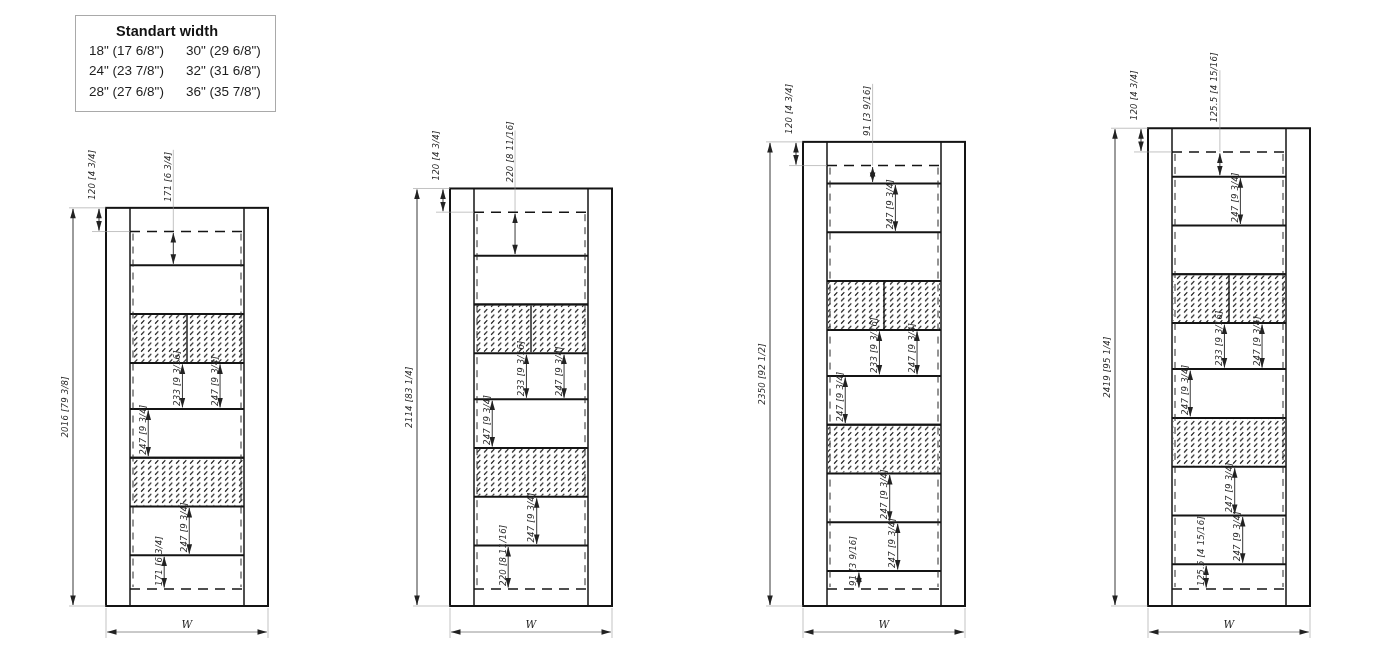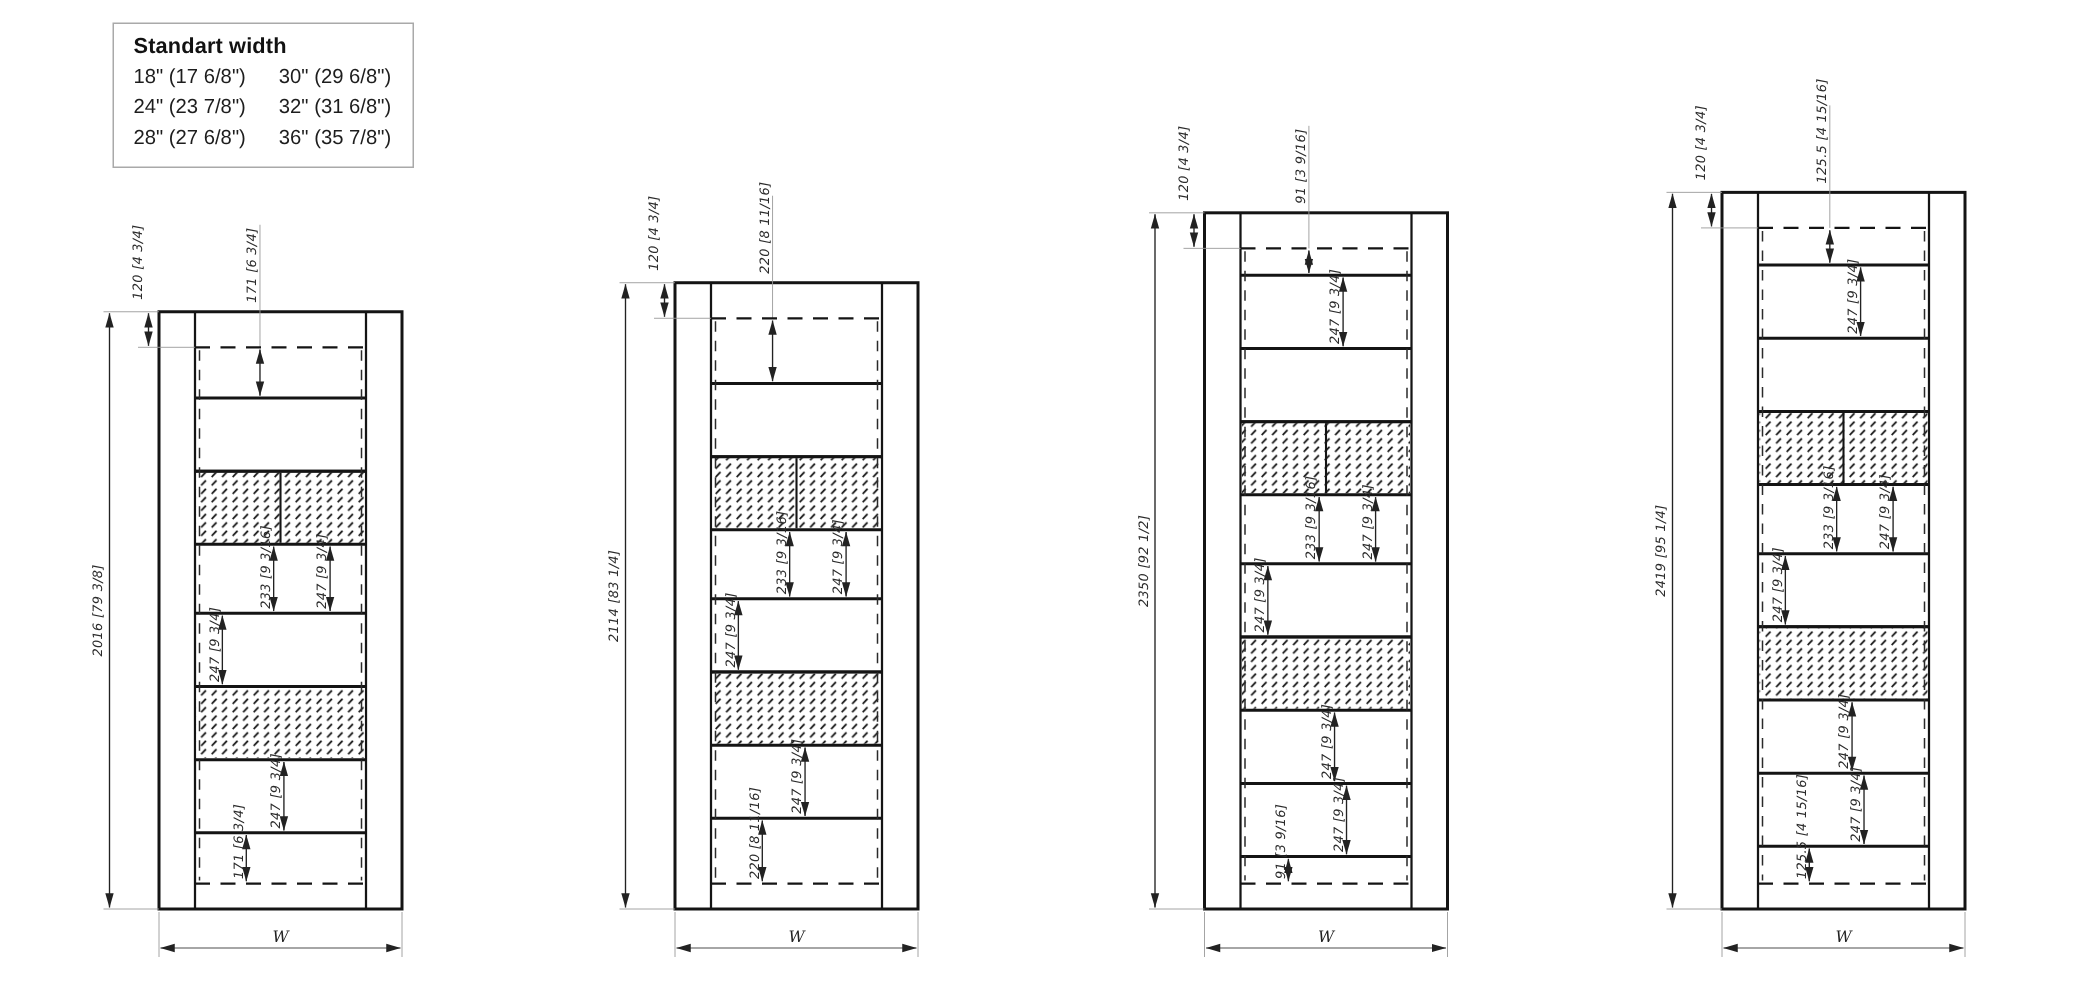--- a/index.html
+++ b/index.html
@@ -4,21 +4,21 @@
 <style>
   html,body{margin:0;padding:0;}
   body{
     width:1400px;height:670px;position:relative;background:#ffffff;
     font-family:"Liberation Sans",sans-serif;overflow:hidden;
   }
   .legend{
     position:absolute;left:75px;top:15px;background:#fff;
     border:1px solid #a9a9a9;padding:7px 14px 9px 13px;z-index:2;
   }
-  .legend-title{font-weight:bold;font-size:14.5px;color:#121212;letter-spacing:.1px;margin-bottom:2px;}
+  .legend-title{font-weight:bold;font-size:14.5px;color:#121212;letter-spacing:.1px;margin-bottom:2px;margin-left:27px;}
   .legend-grid{
     display:grid;grid-template-columns:auto auto;column-gap:22px;
     font-size:13.5px;color:#1d1d1d;line-height:1.5;white-space:nowrap;
   }
   svg{position:absolute;left:0;top:0;}
   svg text.dim{
     font-family:"DejaVu Sans",sans-serif;font-style:italic;font-size:8.6px;
     fill:#2b2b2b;letter-spacing:.2px;
   }
   svg text.wlab{

